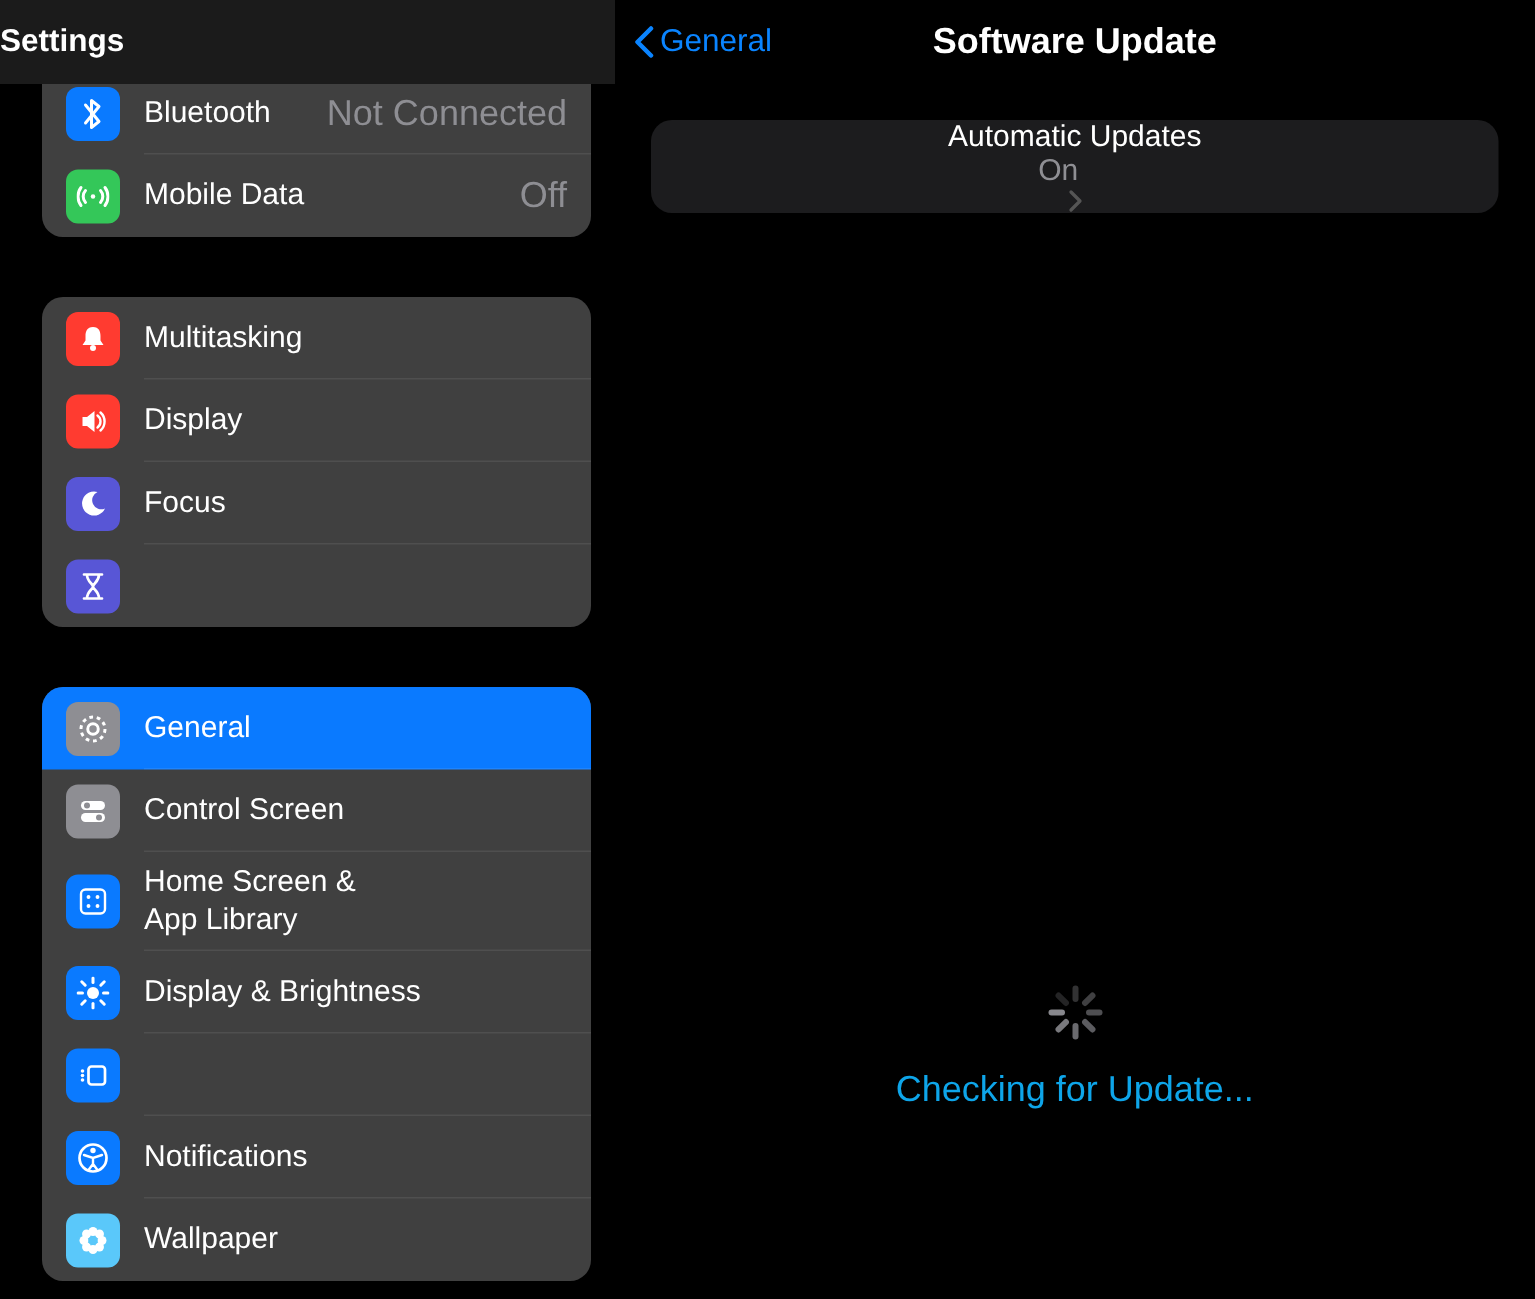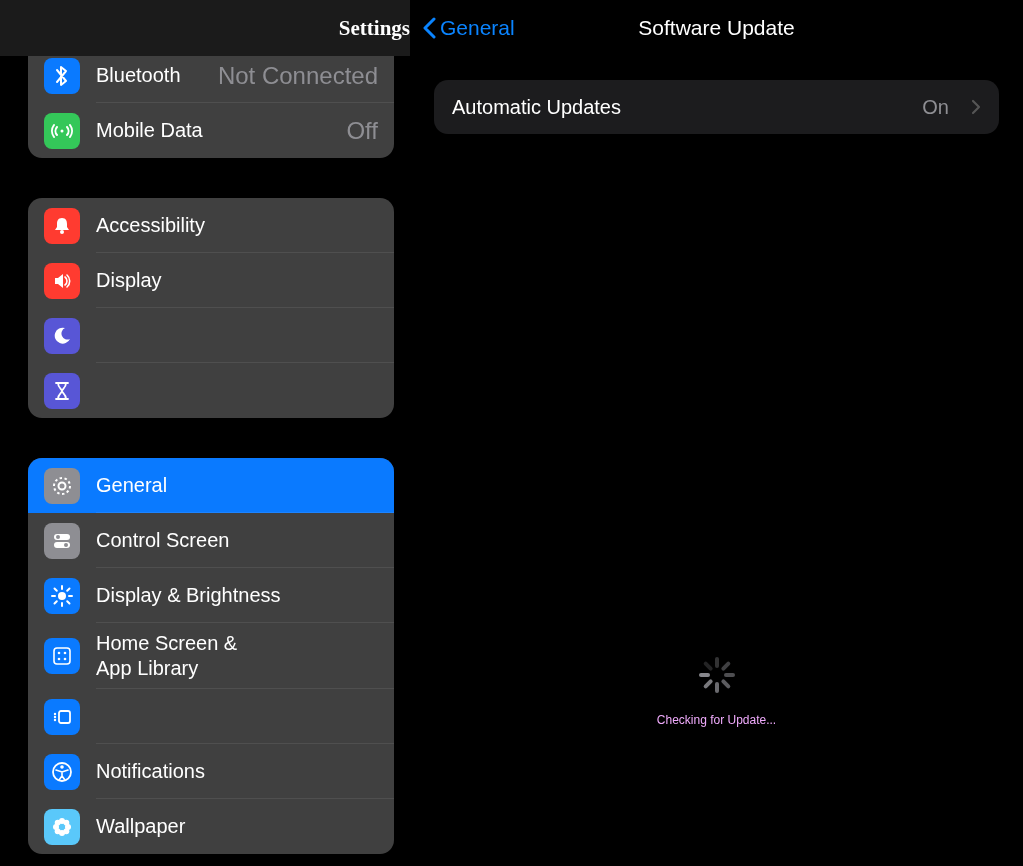--- a/index.html
+++ b/index.html
@@ -1,48 +1,48 @@
 <!DOCTYPE html>
 <html><head>
 <meta charset="utf-8">
 <style>
   * { box-sizing: border-box; margin: 0; padding: 0; }
   html, body { width: 1023px; height: 866px; background: #000; font-family: -apple-system, "Helvetica Neue", Arial, sans-serif; color: #fff; overflow: hidden; }
   .app { display: flex; width: 100%; height: 100%; }
   .sidebar { width: 410px; height: 100%; background: #000; display: flex; flex-direction: column; }
-  .sidebar-header { height: 56px; display: flex; align-items: center; justify-content: flex-end; background: rgba(30,30,30,0.9); font-family: Liberation Serif, serif; }
+  .sidebar-header { height: 56px; display: flex; align-items: center; justify-content: flex-start; background: rgba(30,30,30,0.9); }
   .sidebar-header-title { font-size: 21px; font-weight: 600; }
   .sidebar-body { flex: 1; overflow: hidden; padding: 0 16px 0 28px; }
   .group { background: #404040; border-radius: 14px; margin-top: 40px; overflow: hidden; }
   .group.first { margin-top: -8px; border-radius: 0 0 14px 14px; }
   .row { display: flex; align-items: center; min-height: 55px; padding: 0 16px; position: relative; cursor: pointer; }
   .row .sep { position: absolute; left: 68px; right: 0; bottom: 0; height: 1px; background: rgba(255,255,255,0.08); }
   .row:last-child .sep { display: none; }
   .row .icon-box { width: 36px; height: 36px; border-radius: 8px; display: flex; align-items: center; justify-content: center; flex-shrink: 0; margin-right: 16px; }
   .row .label-wrap { flex: 1; display: flex; flex-direction: column; justify-content: center; }
   .row .label { font-size: 20px; line-height: 1.25; }
   .row .status { font-size: 24px; color: #8e8e93; margin-left: 8px; }
   .row.selected { background: #0a7aff; }
   .row.selected .label { color: #fff; }
   .group.tight .row { padding-top: 8px; padding-bottom: 8px; }
   .detail { flex: 1; height: 100%; background: #000; position: relative; }
   .detail-header { height: 56px; display: flex; align-items: center; justify-content: center; position: relative; }
   .back { position: absolute; left: 12px; top: 0; height: 56px; display: flex; align-items: center; color: #0a84ff; font-size: 21px; cursor: pointer; }
   .back svg { margin-right: 4px; }
-  .detail-title { font-size: 21px; font-weight: 400; }
+  .detail-title { font-size: 24px; font-weight: 700; }
   .detail-body { padding: 24px 24px 0 24px; }
   .detail-group { background: #1c1c1e; border-radius: 14px; overflow: hidden; }
-  .drow { display: flex; align-items: center; min-height: 54px; padding: 0 18px; cursor: pointer; }
+  .drow { display: flex; align-items: center; min-height: 54px; padding: 0 18px; cursor: pointer; flex-direction: column; }
   .drow .dlabel { font-size: 20px; flex: 1; }
   .drow .dstatus { font-size: 20px; color: #8e8e93; margin-right: 22px; }
   .chev { color: #555; }
   .spinner-area { position: absolute; left: 0; right: 0; top: 655px; display: flex; flex-direction: column; align-items: center; }
   .spinner { width: 40px; height: 40px; position: relative; margin-bottom: 18px; }
   .spinner .bar { position: absolute; left: 18px; top: 2px; width: 4px; height: 11px; border-radius: 2px; background: #8e8e93; transform-origin: 2px 18px; }
-  .checking { font-size: 12px; color: #f0abfc; }
+  .checking { font-size: 24px; color: #0ea5e9; }
   
   .ic-blue { background: #0a7aff; }
   .ic-green { background: #34c759; }
   .ic-red { background: #ff3b30; }
   .ic-purple { background: #5856d6; }
   .ic-grey { background: #8e8e93; }
   .ic-cyan { background: #5ac8fa; }
 </style>
 </head>
 <body>
@@ -85,21 +85,21 @@
 
       <div class="group">
         <div class="row">
           <div class="icon-box ic-red">
             <svg width="20" height="20" viewBox="0 0 20 20">
                 <path d="M10 2 C6 2 5 5 5 8 L5 11 L3 14 H17 L15 11 V8 C15 5 14 2 10 2 Z" fill="#fff"></path>
                 <circle cx="10" cy="16" r="2" fill="#fff"></circle>
               </svg>
           </div>
           <div class="label-wrap">
-              <span class="label">Accessibility</span>
+              <span class="label">Multitasking</span>
             </div>
           <div class="sep"></div>
         </div>
         <div class="row">
           <div class="icon-box ic-red">
             <svg width="20" height="20" viewBox="0 0 20 20">
                 <path d="M3 7 H6 L11 3 V17 L6 13 H3 Z" fill="#fff"></path>
                 <path d="M13 6 A5 5 0 0 1 13 14 M15 4 A8 8 0 0 1 15 16" stroke="#fff" stroke-width="1.6" fill="none" stroke-linecap="round"></path>
               </svg>
           </div>
@@ -107,20 +107,23 @@
               <span class="label">Display</span>
             </div>
           <div class="sep"></div>
         </div>
         <div class="row">
           <div class="icon-box ic-purple">
             <svg width="20" height="20" viewBox="0 0 20 20">
                 <path d="M13 2 A8 8 0 1 0 18 13 A6 6 0 0 1 13 2 Z" fill="#fff"></path>
               </svg>
           </div>
+          <div class="label-wrap">
+              <span class="label">Focus</span>
+            </div>
           <div class="sep"></div>
         </div>
         <div class="row">
           <div class="icon-box ic-purple">
             <svg width="16" height="20" viewBox="0 0 16 20">
                 <path d="M2 2 H14 M2 18 H14 M4 2 C4 7 8 8 8 10 C8 12 4 13 4 18 M12 2 C12 7 8 8 8 10 C8 12 12 13 12 18" stroke="#fff" stroke-width="1.8" fill="none" stroke-linecap="round"></path>
               </svg>
           </div>
 
         </div>
@@ -143,20 +146,36 @@
           <div class="icon-box ic-grey">
             <svg width="22" height="22" viewBox="0 0 22 22">
                 <rect x="3" y="4" width="16" height="6" rx="3" fill="#fff"></rect>
                 <circle cx="7" cy="7" r="2" fill="#8e8e93"></circle>
                 <rect x="3" y="12" width="16" height="6" rx="3" fill="#fff"></rect>
                 <circle cx="15" cy="15" r="2" fill="#8e8e93"></circle>
               </svg>
           </div>
           <div class="label-wrap">
               <span class="label">Control Screen</span>
+            </div>
+          <div class="sep"></div>
+        </div>
+        <div class="row">
+          <div class="icon-box ic-blue">
+            <svg width="22" height="22" viewBox="0 0 22 22">
+                <rect x="3" y="3" width="16" height="16" rx="3" fill="none" stroke="#fff" stroke-width="1.6"></rect>
+                <circle cx="8" cy="8" r="1.3" fill="#fff"></circle>
+                <circle cx="14" cy="8" r="1.3" fill="#fff"></circle>
+                <circle cx="8" cy="14" r="1.3" fill="#fff"></circle>
+                <circle cx="14" cy="14" r="1.3" fill="#fff"></circle>
+              </svg>
+          </div>
+          <div class="label-wrap">
+              <span class="label" style="white-space:pre-line">Home Screen &amp;
+App Library</span>
             </div>
           <div class="sep"></div>
         </div>
         <div class="row">
           <div class="icon-box ic-blue">
             <svg width="22" height="22" viewBox="0 0 22 22">
                 <circle cx="11" cy="11" r="4" fill="#fff"></circle>
                 <g stroke="#fff" stroke-width="2" stroke-linecap="round">
                   <line x1="11" y1="1" x2="11" y2="4"></line>
                   <line x1="11" y1="18" x2="11" y2="21"></line>
@@ -170,36 +189,20 @@
               </svg>
           </div>
           <div class="label-wrap">
               <span class="label">Display &amp; Brightness</span>
             </div>
           <div class="sep"></div>
         </div>
         <div class="row">
           <div class="icon-box ic-blue">
             <svg width="22" height="22" viewBox="0 0 22 22">
-                <rect x="3" y="3" width="16" height="16" rx="3" fill="none" stroke="#fff" stroke-width="1.6"></rect>
-                <circle cx="8" cy="8" r="1.3" fill="#fff"></circle>
-                <circle cx="14" cy="8" r="1.3" fill="#fff"></circle>
-                <circle cx="8" cy="14" r="1.3" fill="#fff"></circle>
-                <circle cx="14" cy="14" r="1.3" fill="#fff"></circle>
-              </svg>
-          </div>
-          <div class="label-wrap">
-              <span class="label" style="white-space:pre-line">Home Screen &amp;
-App Library</span>
-            </div>
-          <div class="sep"></div>
-        </div>
-        <div class="row">
-          <div class="icon-box ic-blue">
-            <svg width="22" height="22" viewBox="0 0 22 22">
                 <rect x="8" y="5" width="11" height="12" rx="2" fill="none" stroke="#fff" stroke-width="1.8"></rect>
                 <circle cx="4" cy="8" r="1.2" fill="#fff"></circle>
                 <circle cx="4" cy="11" r="1.2" fill="#fff"></circle>
                 <circle cx="4" cy="14" r="1.2" fill="#fff"></circle>
               </svg>
           </div>
           <div class="sep"></div>
         </div>
         <div class="row">
           <div class="icon-box ic-blue">

